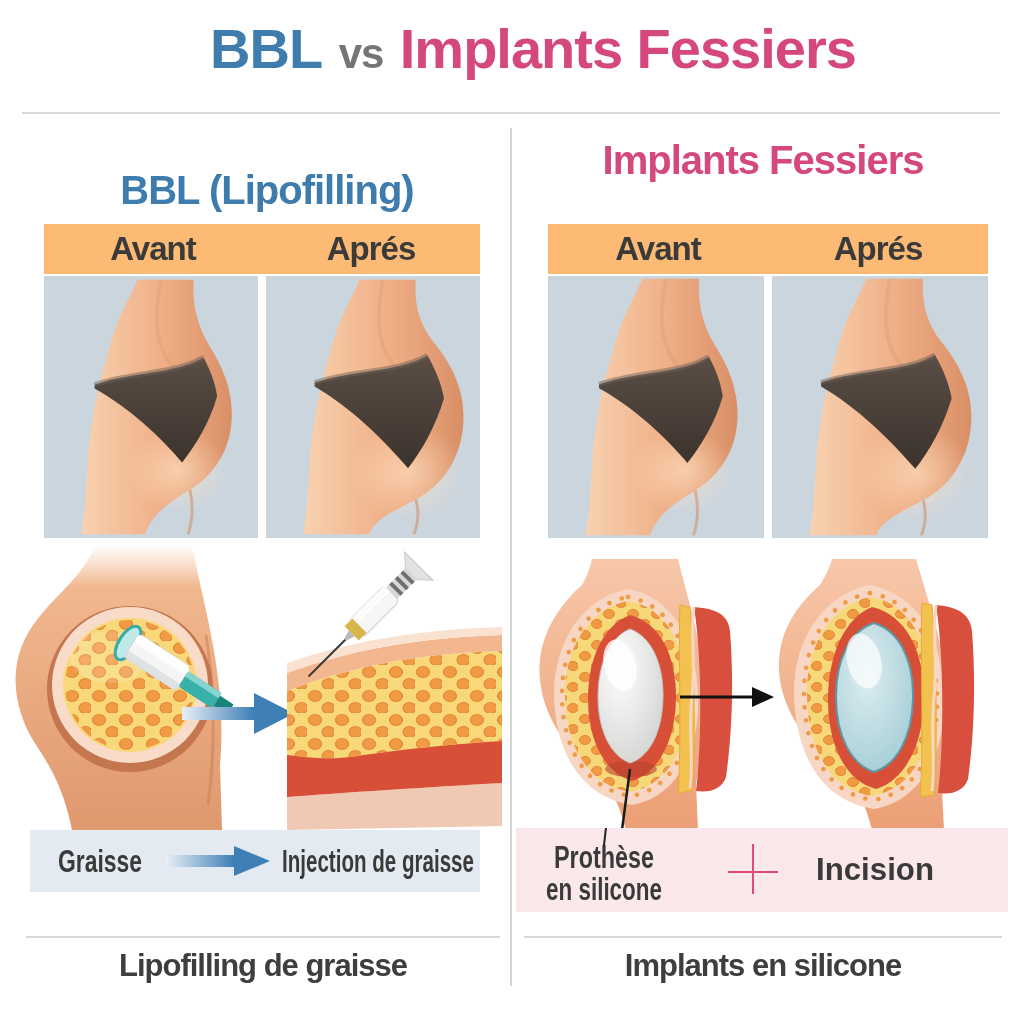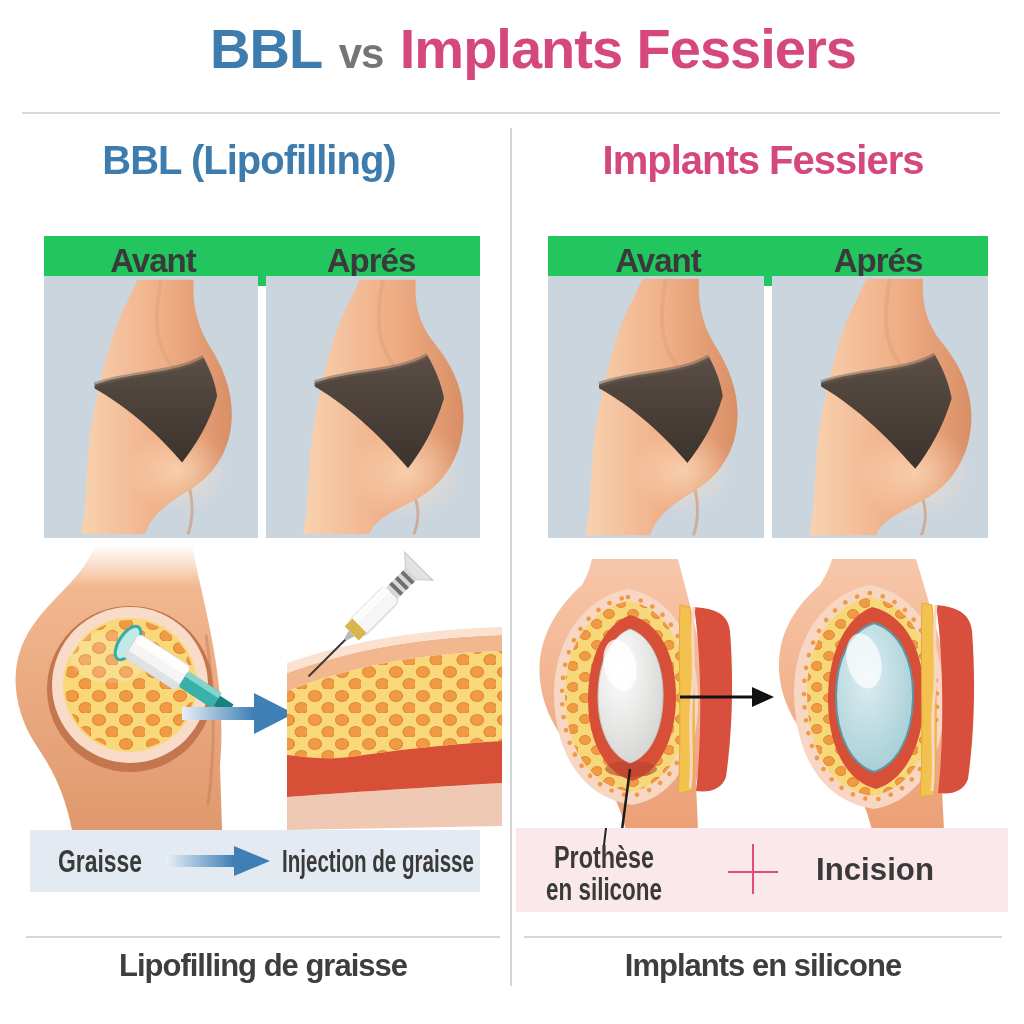--- a/index.html
+++ b/index.html
@@ -13,21 +13,21 @@
   .title .t-vs{font-size:42px;font-weight:bold;color:#757575;margin:0 12px;letter-spacing:-1px;}
   .title .t-pink{font-size:56px;font-weight:bold;color:#d5487d;letter-spacing:-1px;}
 
   .hline{height:2px;background:#dadada;}
   .vline{width:2px;background:#d5d5d5;}
 
   .col-header{top:138px;text-align:center;font-size:40px;font-weight:bold;letter-spacing:-1px;white-space:nowrap;}
   .col-header.blue{color:#3e7cad;}
   .col-header.pink{color:#d5487d;}
 
-  .banner{top:236px;height:50px;background:#22c55e;display:flex;}
+  .banner{top:224px;height:50px;background:#fdba74;display:flex;}
   .banner .cell{flex:1;display:flex;align-items:center;justify-content:center;
                 font-size:33px;font-weight:bold;color:#3a3a3a;letter-spacing:-1px;}
 
   .photos{top:276px;height:262px;display:flex;gap:8px;}
   .photo{flex:1;background:#cbd5de;overflow:hidden;}
   .photo svg{display:block;width:100%;height:100%;}
 
   .diagram{top:545px;height:285px;}
 
   .caption{border-top:2px solid #d8d8d8;padding-top:10px;text-align:center;
@@ -74,21 +74,21 @@
 
 <div class="abs title">
   <span class="t-blue">BBL</span>
   <span class="t-vs">vs</span>
   <span class="t-pink">Implants Fessiers</span>
 </div>
 
 <div class="abs hline" style="top:112px;left:22px;width:978px;"></div>
 <div class="abs vline" style="top:128px;left:510px;height:858px;"></div>
 
-<div class="abs col-header blue" style="left:10px;width:478px;">BBL (Lipofilling)</div>
+<div class="abs col-header blue" style="left:28px;width:478px;margin-top:30px;">BBL (Lipofilling)</div>
 <div class="abs col-header pink" style="left:524px;width:478px;">Implants Fessiers</div>
 
 <div class="abs banner" style="left:44px;width:436px;">
   <div class="cell">Avant</div>
   <div class="cell">Aprés</div>
 </div>
 <div class="abs banner" style="left:548px;width:440px;">
   <div class="cell">Avant</div>
   <div class="cell">Aprés</div>
 </div>

